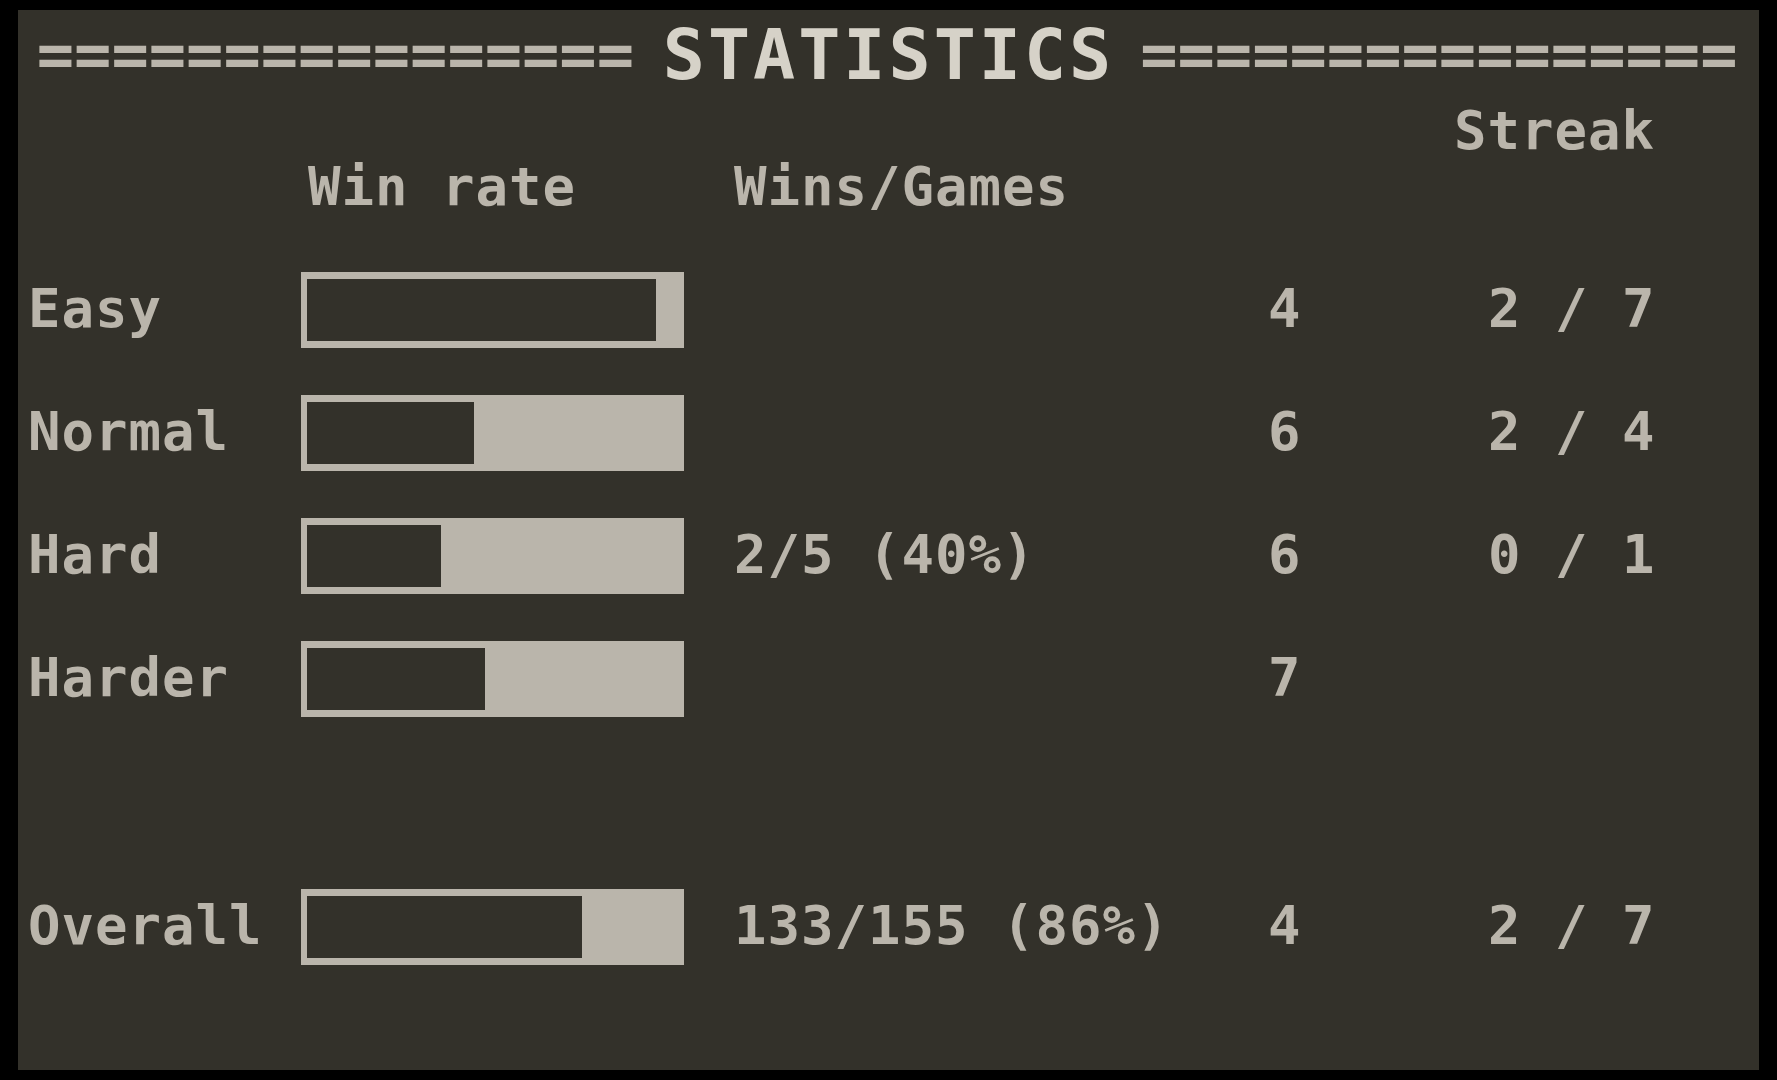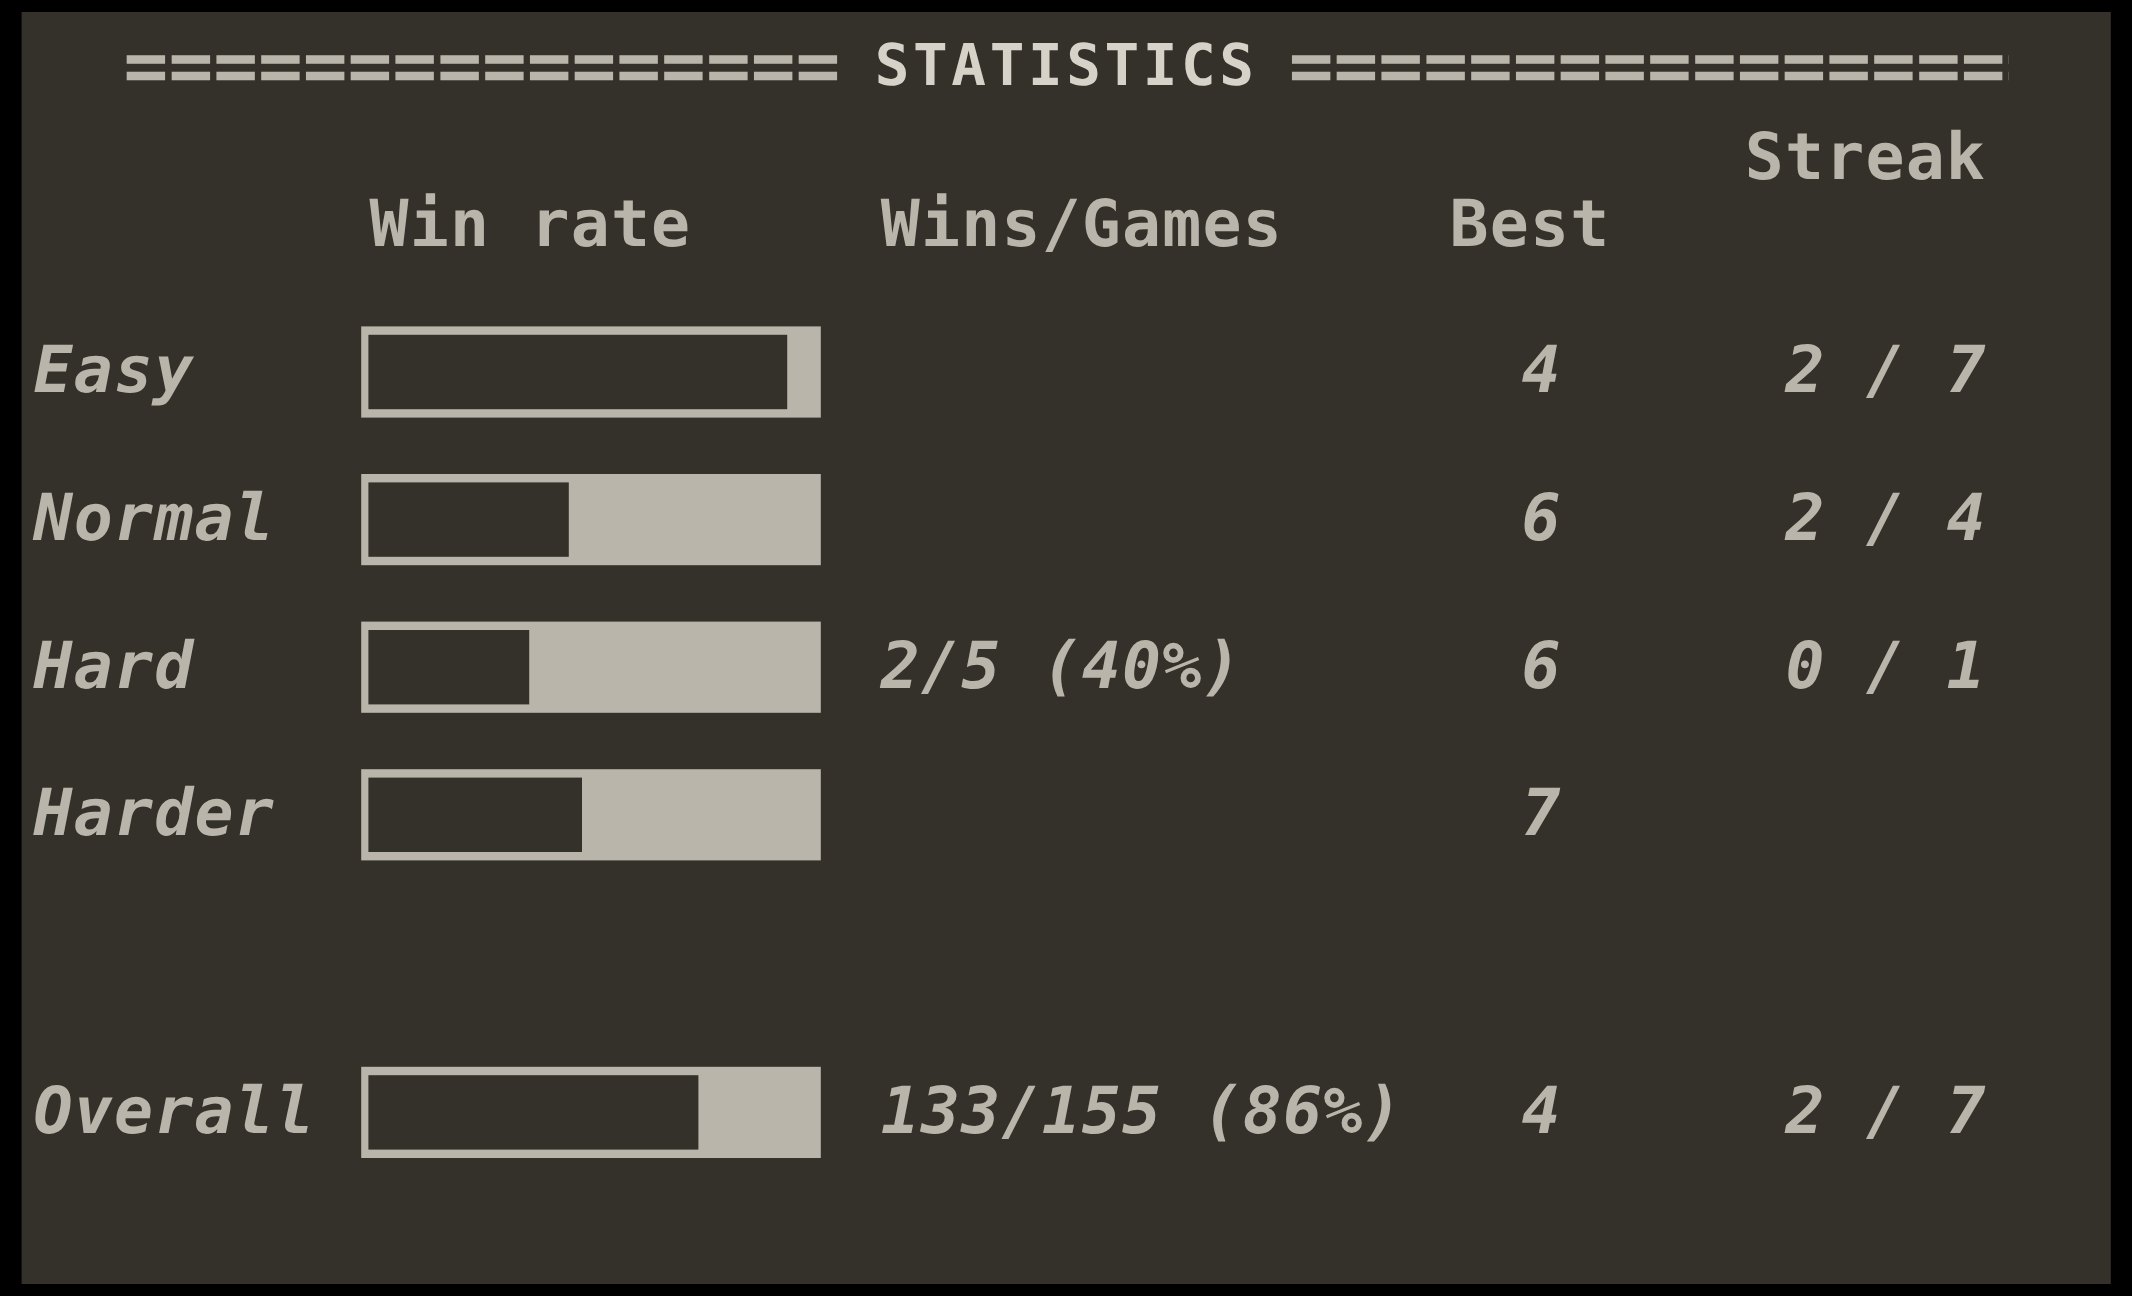--- a/index.html
+++ b/index.html
@@ -53,21 +53,21 @@
     letter-spacing: 0px;
     font-weight: bold;
     font-family: "DejaVu Sans Mono", "Liberation Mono", monospace;
     overflow: hidden;
     display: inline-block;
   }
   .rule-left  { width: 600px; text-align: left; }
   .rule-right { width: 600px; text-align: right; }
   .title {
     color: #d6d2c8;
-    font-size: 48px;
+    font-size: 70px;
     line-height: 62px;
     font-weight: bold;
     letter-spacing: 3px;
     padding: 0 26px;
     white-space: pre;
   }
 
   
   .colhead {
     position: absolute;
@@ -83,21 +83,20 @@
   #head-wg      { left: 716px;  top: 148px; }
   #head-best    { left: 1190px; top: 148px; }
   #head-curmax  { left: 1404px; top: 148px; }
 
   
   #rows {
     position: absolute;
     left: 0;
     top: 248px;
     width: 100%;
-    font-style: italic;
   }
   .row {
     position: relative;
     height: 123px;
   }
   .row.spaced { margin-top: 125px; }
 
   .cell {
     position: absolute;
     color: #bab5ab;
@@ -138,21 +137,20 @@
 
     <div class="header-row">
       <span class="rule rule-left">================</span>
       <span class="title">STATISTICS</span>
       <span class="rule rule-right">===================</span>
     </div>
 
     <div class="colhead" id="head-streak">Streak</div>
     <div class="colhead" id="head-winrate">Win rate</div>
     <div class="colhead" id="head-wg">Wins/Games</div>
-    <div class="colhead" id="head-best">Best</div>
 
     <div id="rows">
         <div class="row">
           <div class="cell c-label">Easy</div>
           <div class="bar">
             <div class="bar-empty" style="width: 94%;"></div>
           </div>
           <div class="cell c-best">4</div>
           <div class="cell c-streak">2 / 7</div>
         </div>

